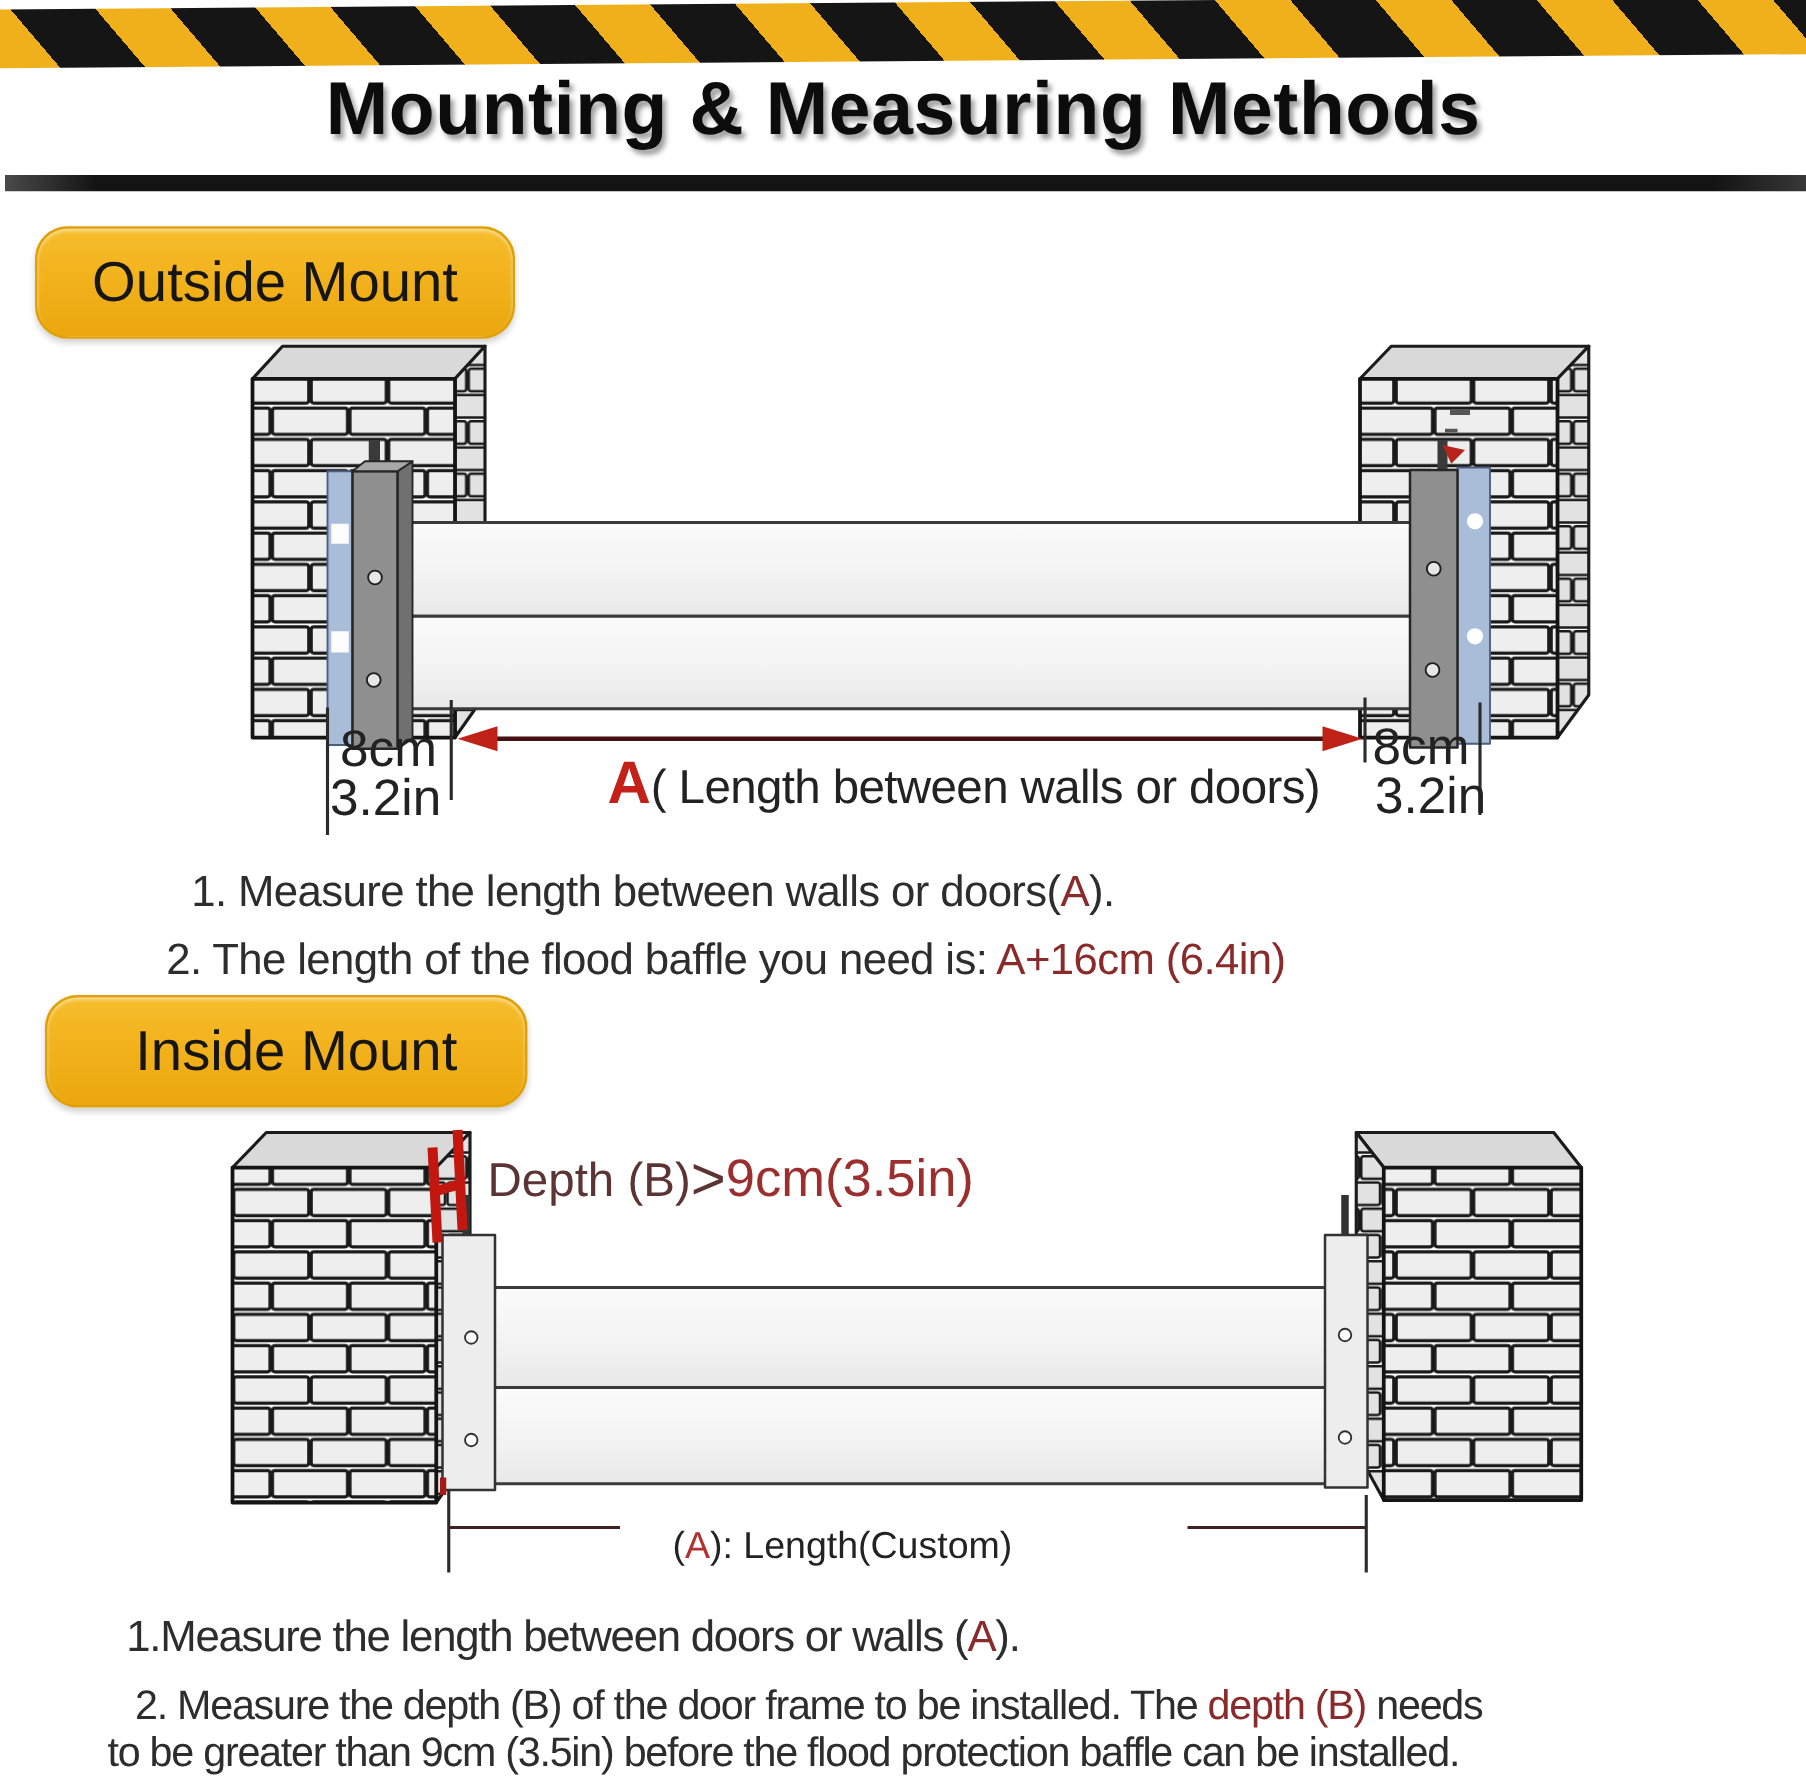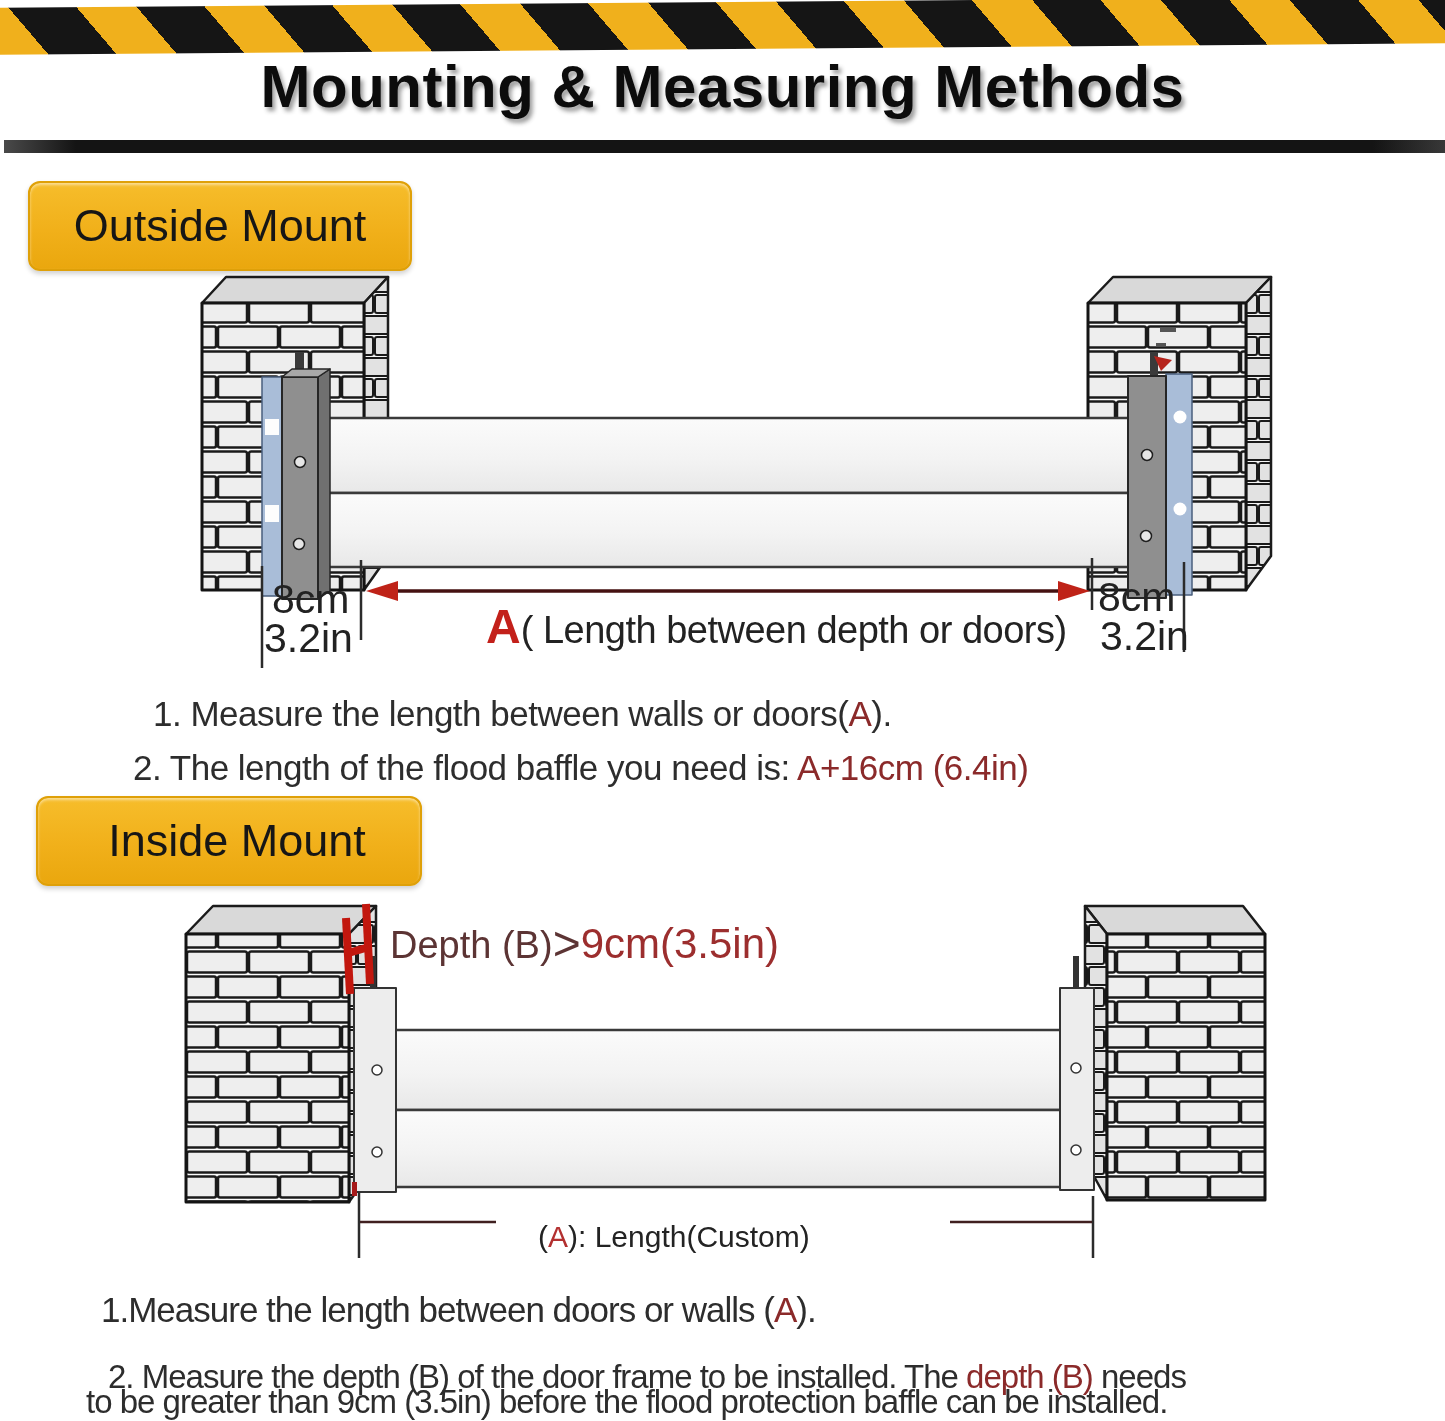--- a/index.html
+++ b/index.html
@@ -8,21 +8,21 @@
   
   .hazard{position:absolute;left:-12px;right:-12px;top:2px;height:47px;
           background:repeating-linear-gradient(50deg,#f0b01c 0 46px,#151515 46px 98px);
           transform:rotate(-0.45deg);}
   .title{position:absolute;top:52px;left:0;width:100%;text-align:center;
          font-size:60px;font-weight:bold;letter-spacing:0.5px;color:#0c0c0c;
          text-shadow:3px 4px 4px rgba(40,40,40,0.45);}
   .head-bar{position:absolute;top:140px;left:4px;right:0;height:13px;
             background:linear-gradient(90deg,#4a4a4a 0,#141414 5%,#141414 95%,#383838 100%);}
   
-  .mount-label{position:absolute;border-radius:12px;
+  .mount-label{position:absolute;border-radius:26px;
                background:linear-gradient(180deg,#f6bd2b 0%,#f1b01a 55%,#eaa70e 100%);
                border:2px solid #dfa008;
                box-shadow:inset 0 2px 3px rgba(255,255,255,.5),0 3px 5px rgba(0,0,0,.18);
                display:flex;align-items:center;justify-content:center;
                font-size:45px;color:#161616;}
   
   .art{position:absolute;left:0;top:0;}
   
   .t{position:absolute;color:#282828;white-space:nowrap;}
   .flexline{display:flex;align-items:baseline;}
@@ -183,21 +183,21 @@
     </g>
   </svg>
 
   <div class="t meas" style="left:272px;top:576px;">8cm</div>
   <div class="t meas" style="left:264px;top:615px;">3.2in</div>
   <div class="t meas" style="left:1098px;top:574px;">8cm</div>
   <div class="t meas" style="left:1100px;top:613px;">3.2in</div>
 
   <div class="t flexline" style="left:486px;top:599px;">
     <span class="span-accent">A</span>
-    <span class="span-rest">( Length between depth or doors)</span>
+    <span class="span-rest">( Length between walls or doors)</span>
   </div>
 
   <div class="t step" style="left:133px;top:694px;margin-left:20px;">
     <span>1. Measure the length between walls or doors(</span><span class="red-accent">A</span><span>).</span>
   </div>
   <div class="t step" style="left:133px;top:748px;">
     <span>2. The length of the flood baffle you need is: </span><span class="red-accent">A+16cm (6.4in)</span>
   </div>
 
   <div class="t flexline" style="left:390px;top:914px;">
@@ -206,20 +206,20 @@
     <span class="depth-val">9cm(3.5in)</span>
   </div>
 
   <div class="t ispan" style="left:538px;top:1220px;">
     <span>(</span><span class="a">A</span><span>): Length(Custom)</span>
   </div>
 
   <div class="t step-in" style="left:101px;top:1290px;font-size:35px;">
     <span>1.Measure the length between doors or walls (</span><span class="red-accent">A</span><span>).</span>
   </div>
-  <div class="t step-in" style="left:108px;top:1345px;margin-top:13px;">
+  <div class="t step-in" style="left:108px;top:1345px;">
     <span>2. Measure the depth (B) of the door frame to be installed. The </span><span class="red-accent">depth (B)</span><span> needs</span>
   </div>
   <div class="t step-in" style="left:86px;top:1383px;">
     <span>to be greater than 9cm (3.5in) before the flood protection baffle can be installed.</span>
   </div>
 
 </div>
 
 </body></html>

